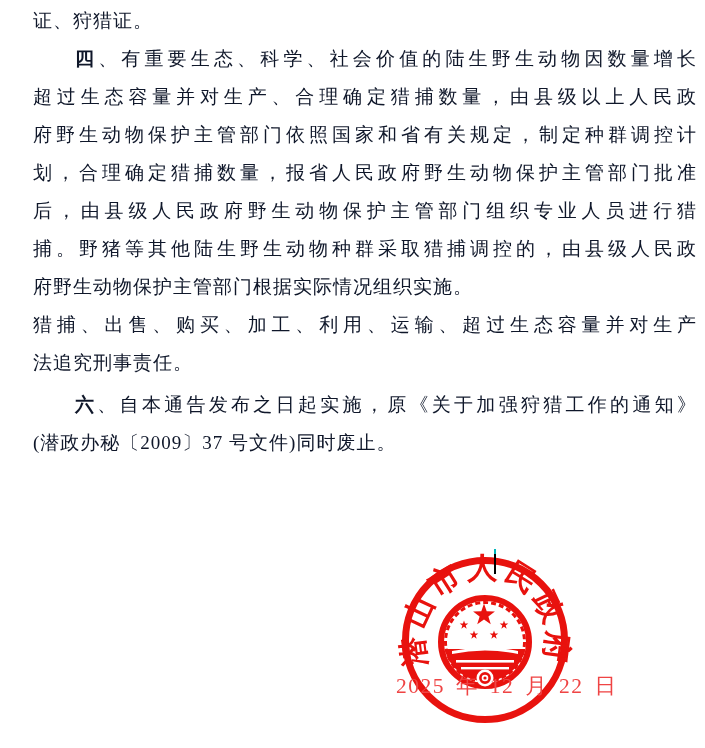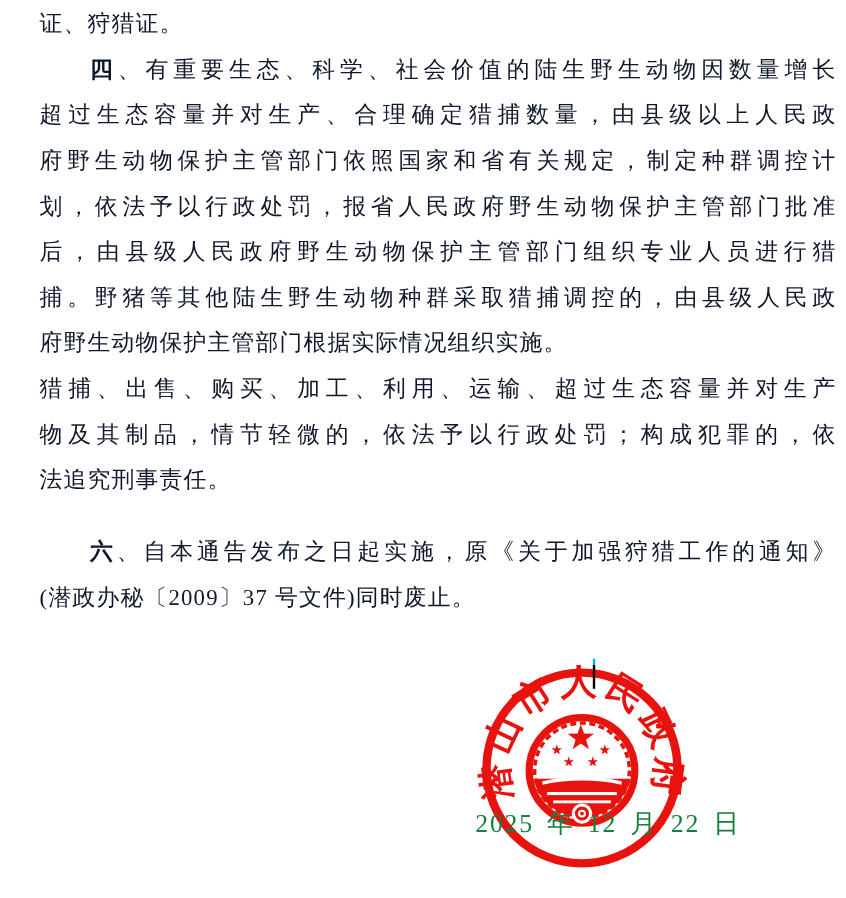--- a/index.html
+++ b/index.html
@@ -14,53 +14,52 @@
     color:#0f172a;font-size:19px;letter-spacing:1px;
   }
   .line{
     height:38px;line-height:38px;
     text-align:justify;text-align-last:left;
     white-space:normal;
   }
   .fill{text-align-last:justify;}
   .indent{text-indent:42px;}
   .g1{margin-top:4px;}
-  .g2{margin-top:22px;}
+  .g2{margin-top:4px;}
   .b{font-weight:bold;}
   
   .seal{
     position:absolute;left:390px;top:545px;width:190px;height:190px;
     z-index:1;
   }
   
   .dateline{
     position:absolute;left:396px;top:671px;z-index:3;
-    color:#15803d;font-size:21.5px;letter-spacing:1.5px;word-spacing:4px;
+    color:#ef4444;font-size:21.5px;letter-spacing:1.5px;word-spacing:4px;
     white-space:pre;
   }
   
   .caret{
     position:absolute;left:494px;top:549px;width:2px;height:25px;z-index:4;
     background:linear-gradient(180deg,#00b6bc 0px,#00b6bc 5px,#000000 5px,#000000 100%);
   }
 </style>
 </head>
 <body>
 
 <div class="doc">
   <div class="line end"><span>证、狩猎证。</span></div>
   <div class="line fill indent"><span class="b">四</span><span>、有重要生态、科学、社会价值的陆生野生动物因数量增长</span></div>
   <div class="line fill"><span>超过生态容量并对生产、合理确定猎捕数量，由县级以上人民政</span></div>
   <div class="line fill"><span>府野生动物保护主管部门依照国家和省有关规定，制定种群调控计</span></div>
-  <div class="line fill"><span>划，依法予以行政处罚，报省人民政府野生动物保护主管部门批准</span></div>
+  <div class="line fill"><span>划，合理确定猎捕数量，报省人民政府野生动物保护主管部门批准</span></div>
   <div class="line fill"><span>后，由县级人民政府野生动物保护主管部门组织专业人员进行猎</span></div>
   <div class="line fill"><span>捕。野猪等其他陆生野生动物种群采取猎捕调控的，由县级人民政</span></div>
   <div class="line end"><span>府野生动物保护主管部门根据实际情况组织实施。</span></div>
   <div class="line fill"><span>猎捕、出售、购买、加工、利用、运输、超过生态容量并对生产</span></div>
-  <div class="line fill"><span>物及其制品，情节轻微的，依法予以行政处罚；构成犯罪的，依</span></div>
   <div class="line end"><span>法追究刑事责任。</span></div>
   <div class="line fill indent g2"><span class="b">六</span><span>、自本通告发布之日起实施，原《关于加强狩猎工作的通知》</span></div>
   <div class="line end"><span>(潜政办秘〔2009〕37 号文件)同时废止。</span></div>
 </div>
 
 <svg class="seal" viewBox="0 0 190 190" aria-hidden="true">
   <g fill="#e8120e" stroke="none">
 
     <circle cx="95" cy="95" r="79.5" fill="none" stroke="#e8120e" stroke-width="7"></circle>
 

